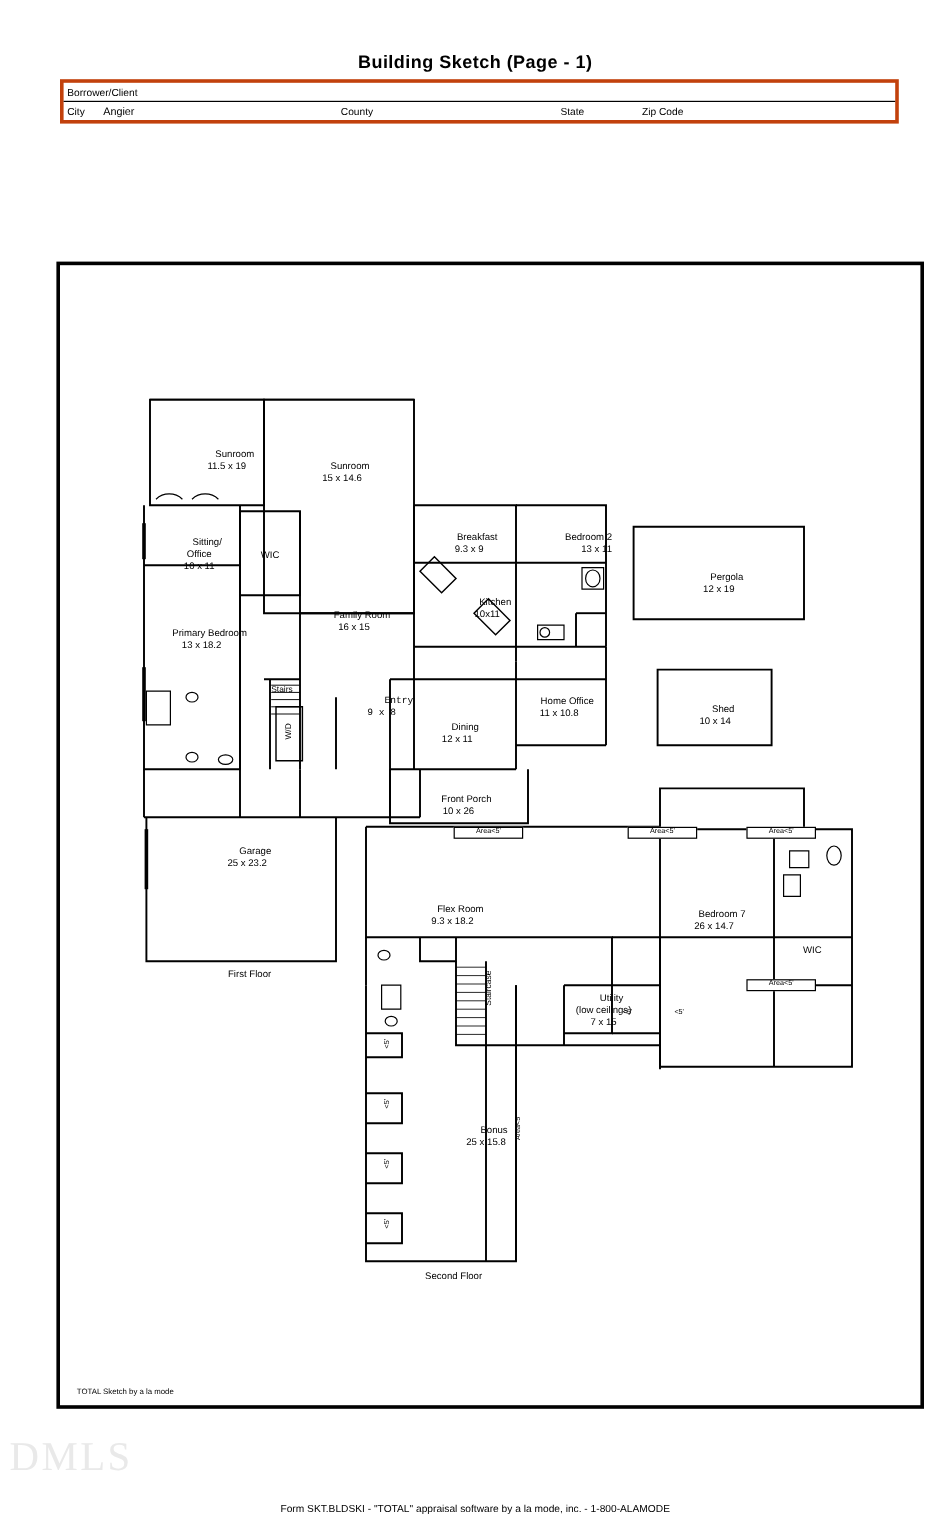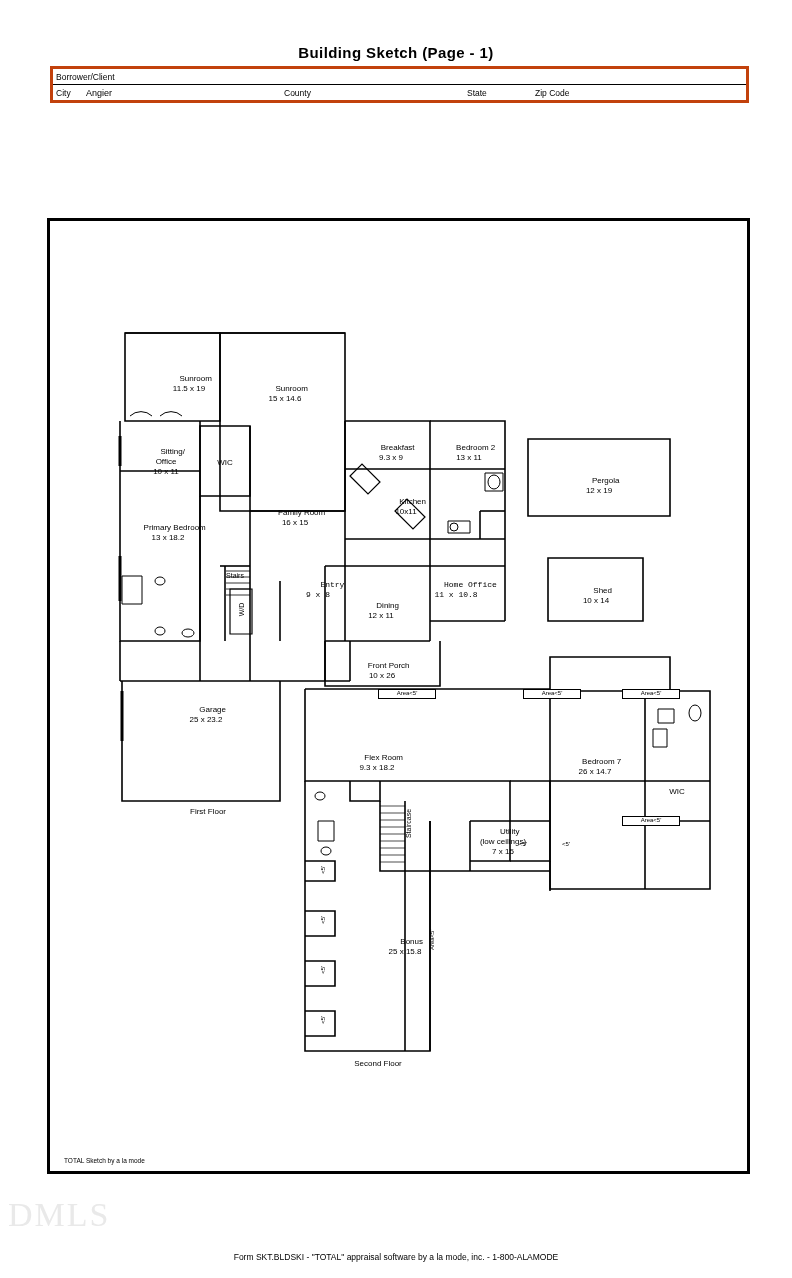--- a/index.html
+++ b/index.html
@@ -13,21 +13,21 @@
   }
 
   
   .hdr{position:absolute;left:50px;top:66px;width:693px;border:3px solid #c2410c;border-collapse:collapse;}
   .hdr div.row{display:flex;border-bottom:1px solid #000;height:15px;align-items:center;}
   .hdr div.row:last-child{border-bottom:none;}
   .lbl{font-size:8.5px;padding-left:3px;white-space:nowrap;}
   .val{font-size:9px;padding-left:8px;white-space:nowrap;}
 
   
-  .frame{position:absolute;left:47px;top:218px;width:697px;height:950px;border:3px solid #000;background:#fff;}
+  .frame{position:absolute;left:47px;top:218px;width:697px;height:950px;border:3px solid #000;background:#fff;padding-left:20px;}
   .credit{position:absolute;left:14px;bottom:7px;font-size:6.5px;color:#000;}
 
   
   .sk{position:absolute;inset:0;}
   .lbl-c{position:absolute;text-align:center;font-size:8px;line-height:10px;white-space:pre;}
   .lbl-c.sm{font-size:7px;line-height:9px;}
   .lbl-c.xs{font-size:6px;line-height:7.5px;}
   .vert{transform:rotate(-90deg);transform-origin:center center;}
 
   
@@ -183,38 +183,38 @@
     </div>
     <div class="lbl-c" style="left:200px;top:277px;width:90px;">
       <span>Family Room</span><br><span>16 x 15</span>
     </div>
     <div class="lbl-c" style="left:300px;top:212px;width:82px;">
       <span>Breakfast</span><br><span>9.3 x 9</span>
     </div>
     <div class="lbl-c" style="left:322px;top:266px;width:68px;">
       <span>Kitchen</span><br><span>10x11</span>
     </div>
-    <div class="lbl-c" style="left:378px;top:212px;width:82px;">
+    <div class="lbl-c" style="left:378px;top:212px;width:82px;text-align:right;">
       <span>Bedroom 2</span><br><span>13 x 11</span>
     </div>
     <div class="lbl-c" style="left:499px;top:245px;width:100px;">
       <span>Pergola</span><br><span>12 x 19</span>
     </div>
     <div class="lbl-c" style="left:496px;top:355px;width:100px;">
       <span>Shed</span><br><span>10 x 14</span>
     </div>
     <div class="lbl-c sm" style="left:162px;top:350px;width:46px;">Stairs</div>
     <div class="lbl-c sm vert" style="left:174px;top:384px;width:34px;">W/D</div>
     <div class="lbl-c" style="left:236px;top:349px;width:64px;font-family:Liberation Mono, monospace;">
       <span>Entry</span><br><span>9 x 8</span>
     </div>
     <div class="lbl-c" style="left:296px;top:370px;width:70px;">
       <span>Dining</span><br><span>12 x 11</span>
     </div>
-    <div class="lbl-c" style="left:356px;top:349px;width:100px;font-family:Liberation Mono, monospace;">
+    <div class="lbl-c" style="left:366px;top:349px;width:100px;">
       <span>Home Office</span><br><span>11 x 10.8</span>
     </div>
     <div class="lbl-c" style="left:282px;top:430px;width:100px;">
       <span>Front Porch</span><br><span>10 x 26</span>
     </div>
     <div class="lbl-c" style="left:106px;top:474px;width:100px;">
       <span>Garage</span><br><span>25 x 23.2</span>
     </div>
     <div class="lbl-c" style="left:278px;top:522px;width:98px;">
       <span>Flex Room</span><br><span>9.3 x 18.2</span>

